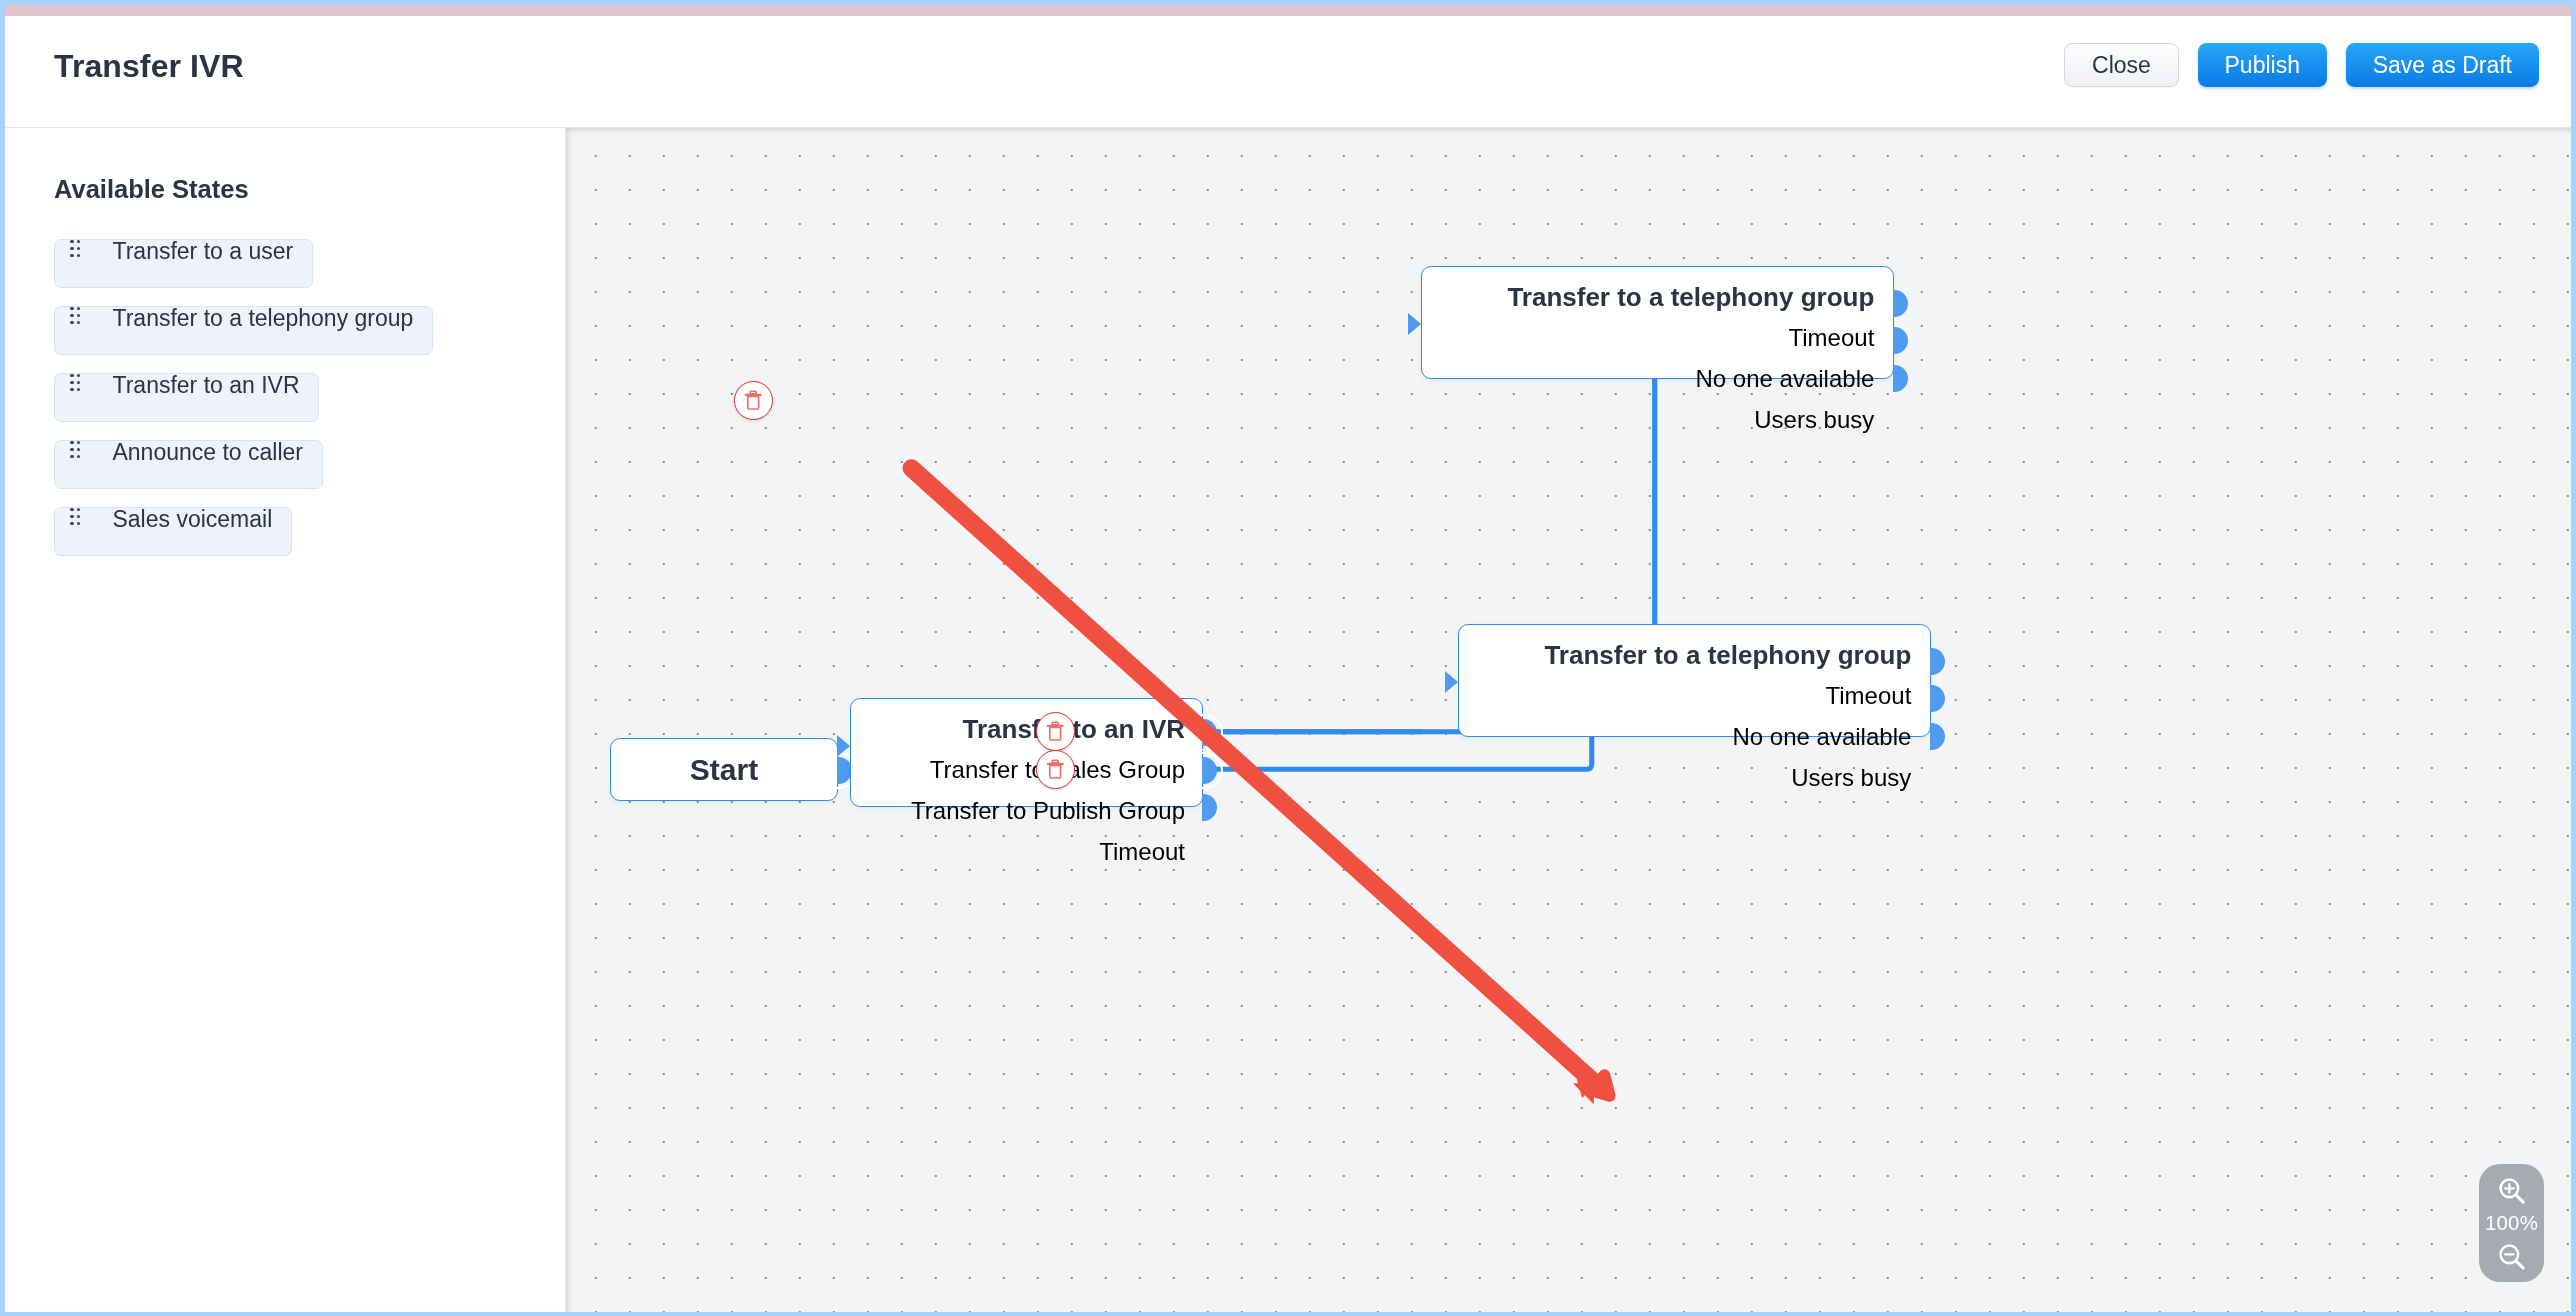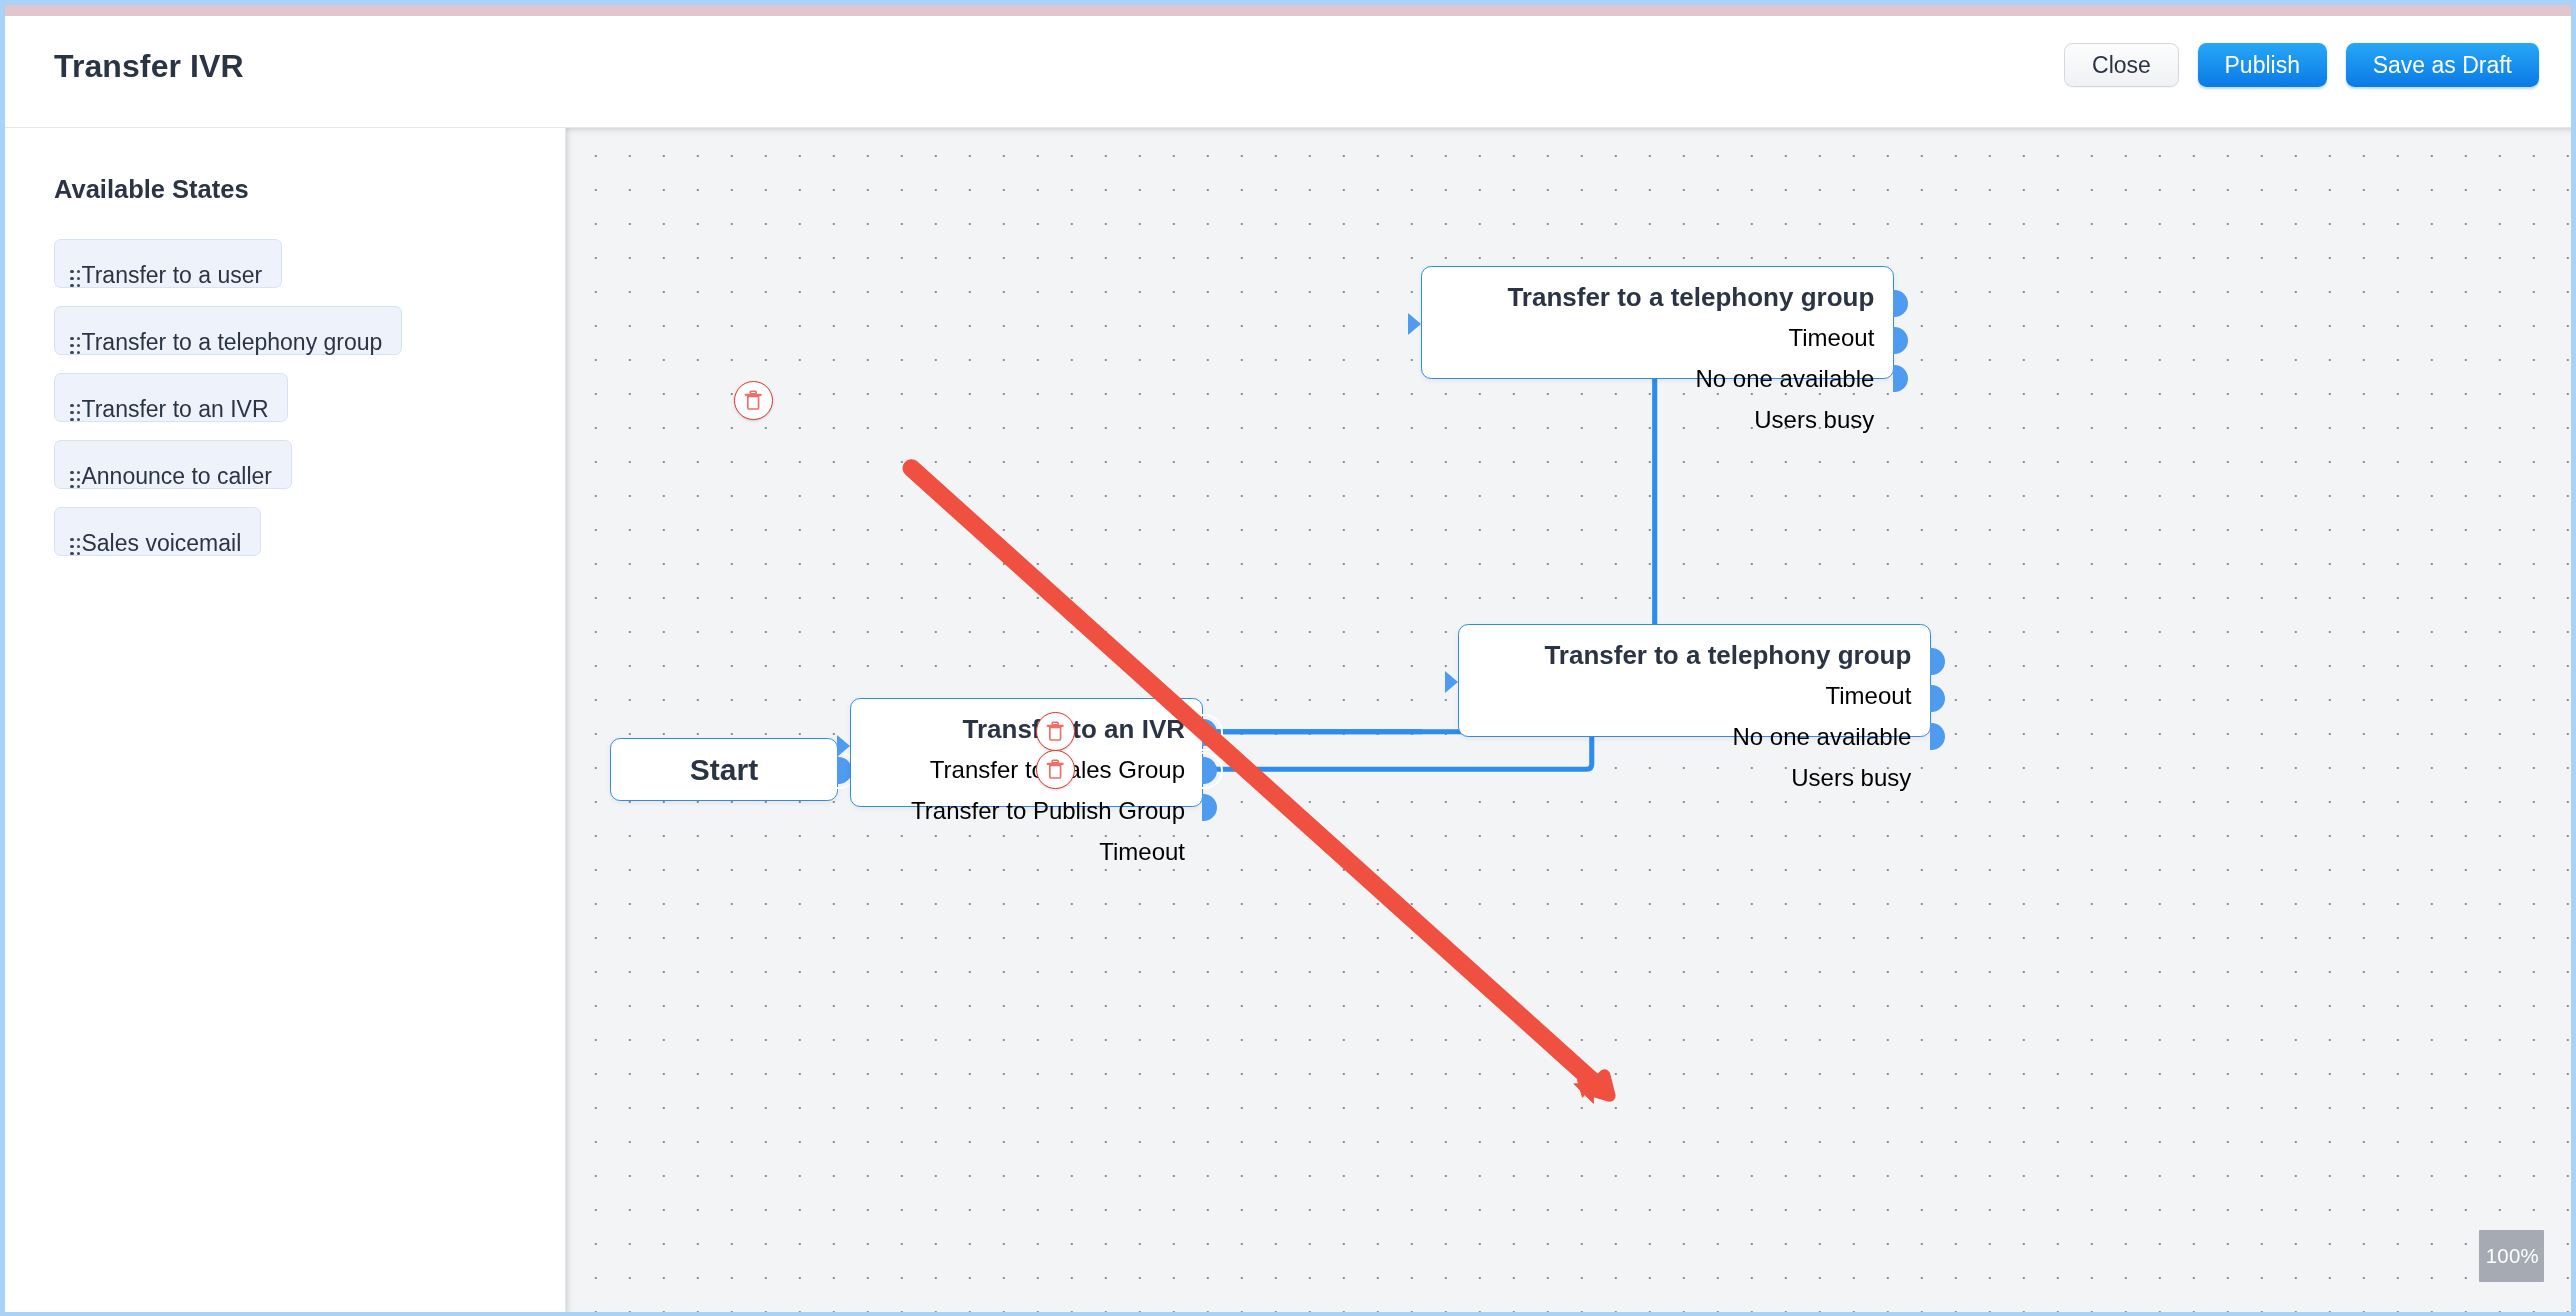--- a/index.html
+++ b/index.html
@@ -101,22 +101,22 @@
   #state-list {
     position: absolute;
     left: 49px; top: 111px;
     display: flex;
     flex-direction: column;
     gap: 18px;
     align-items: flex-start;
   }
   .state-chip {
     display: inline-flex;
-    align-items: flex-end;
-    gap: 1px;
+    align-items: flex-start;
+    gap: 32px;
     background: #eef2fb;
     border: 0.9px solid #d5e3f4;
     border-radius: 6.8px;
     height: 49px;
     padding: 0 18.7px 0 15.3px;
     cursor: grab;
     box-sizing: border-box;
   }
   .state-chip-label {
     font-size: 23px;
@@ -272,24 +272,24 @@
     pointer-events: none;
     z-index: 9;
   }
 
   
   #zoom-controls {
     position: absolute;
     right: 27px; bottom: 30px;
     width: 65px;
     background: #a5aab3;
-    border-radius: 1px;
+    border-radius: 21px;
     padding: 11px 0 9.4px 0;
     display: flex;
-    flex-direction: row;
+    flex-direction: column;
     align-items: center;
     gap: 6.8px;
     z-index: 10;
   }
   #zoom-controls .zbtn { cursor: pointer; display: block; }
   #zoom-level {
     font-size: 20.4px;
     color: #ffffff;
     line-height: 1;
     letter-spacing: 0.2px;

